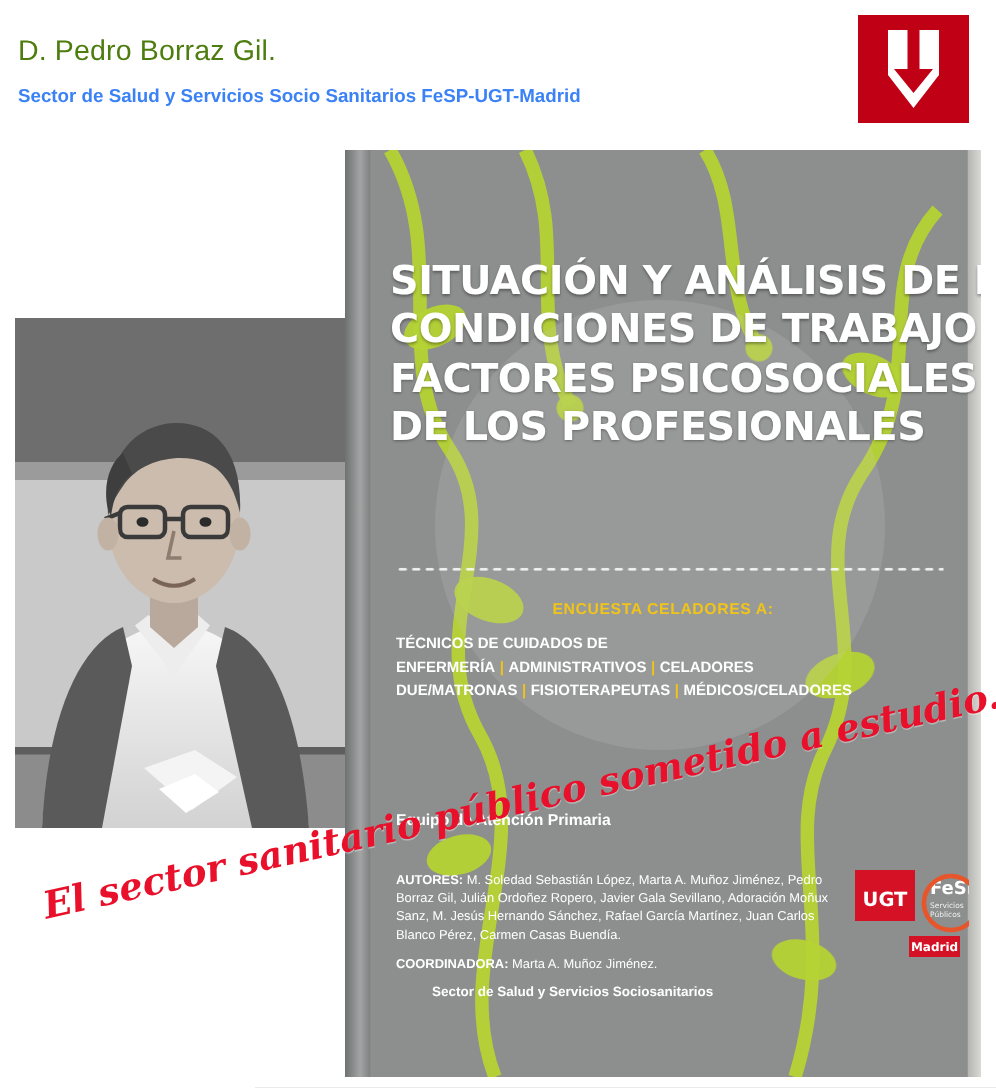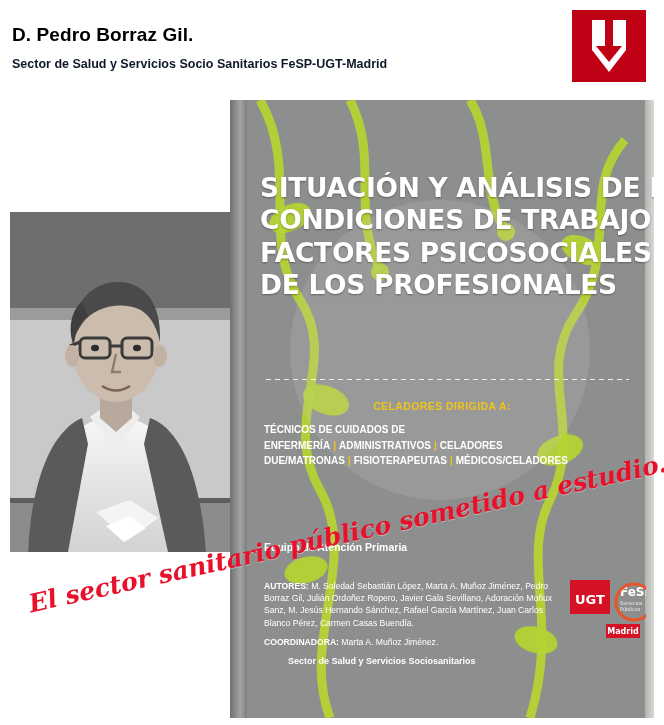--- a/index.html
+++ b/index.html
@@ -17,32 +17,32 @@
     background: #ffffff;
     overflow: hidden;
   }
 
   
   .hdr-name {
     position: absolute;
     left: 12px;
     top: 24px;
     font-size: 19px;
-    font-weight: bold;
-    color: #000000;
+    font-weight: normal;
+    color: #4d7c0f;
     letter-spacing: 0.1px;
     white-space: nowrap;
   }
   .hdr-sub {
     position: absolute;
     left: 12px;
     top: 57px;
     font-size: 12.5px;
     font-weight: bold;
-    color: #0f172a;
+    color: #3b82f6;
     white-space: nowrap;
   }
 
   
   .logo-mark {
     position: absolute;
     right: 18px;
     top: 10px;
     width: 74px;
     height: 72px;
@@ -280,21 +280,21 @@
 
     <div class="cover-title">
       <span class="ln">SITUACIÓN Y ANÁLISIS DE LAS</span>
       <span class="ln">CONDICIONES DE TRABAJO Y</span>
       <span class="ln">FACTORES PSICOSOCIALES</span>
       <span class="ln">DE LOS PROFESIONALES</span>
     </div>
 
     <div class="dots"></div>
 
-    <div class="encuesta">CELADORES DIRIGIDA A:</div>
+    <div class="encuesta">ENCUESTA CELADORES A:</div>
 
     <div class="audience">
       <div>
         <span>TÉCNICOS DE CUIDADOS DE ENFERMERÍA</span><span class="sep">|</span><span>ADMINISTRATIVOS</span><span class="sep">|</span><span>CELADORES</span>
       </div>
       <div>
         <span>DUE/MATRONAS</span><span class="sep">|</span><span>FISIOTERAPEUTAS</span><span class="sep">|</span><span>MÉDICOS/CELADORES</span>
       </div>
     </div>
 

